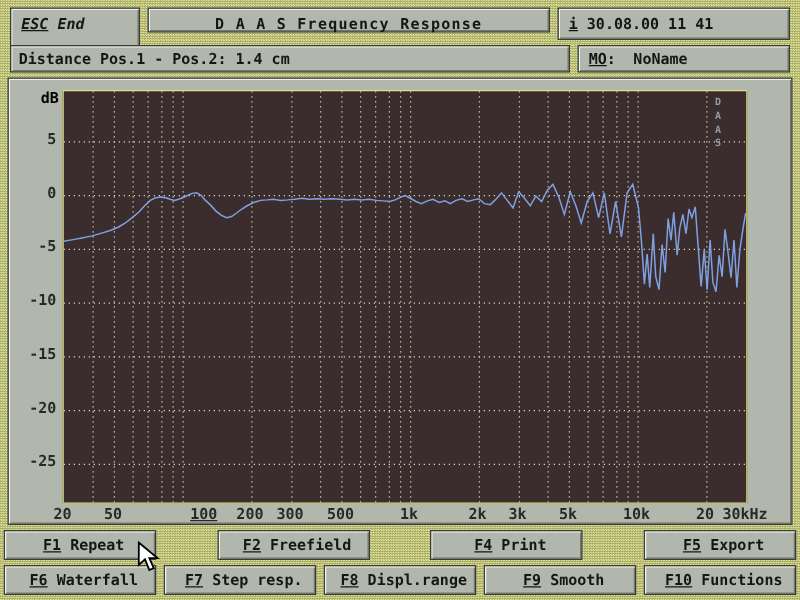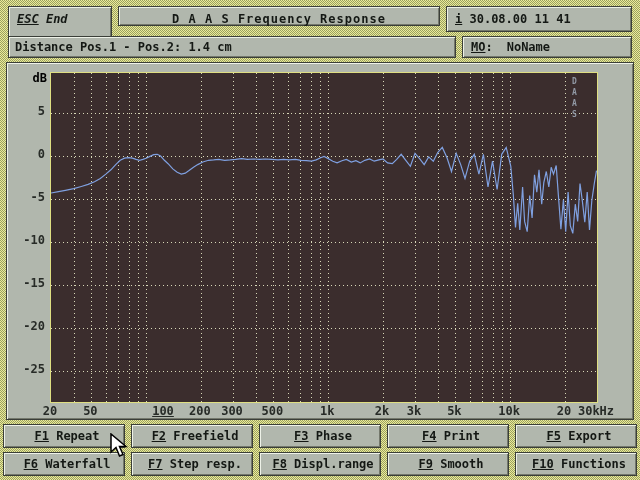--- a/index.html
+++ b/index.html
@@ -135,21 +135,20 @@
       <div class="xtick" style="left: 502.164px;">10k</div>
       <div class="xtick" style="left: 556.951px;">20</div>
       <div class="xtick" style="left: 589px;">30kHz</div>
     </div>
   </div>
 
   <div class="btn-rows">
     <div class="btn-row">
       <div class="panel fbtn"><span class="hotkey">F1</span>&nbsp;<span>Repeat</span></div>
       <div class="panel fbtn"><span class="hotkey">F2</span>&nbsp;<span>Freefield</span></div>
-      <div class="panel fbtn"><span class="hotkey">F3</span>&nbsp;<span>Phase</span></div>
       <div class="panel fbtn"><span class="hotkey">F4</span>&nbsp;<span>Print</span></div>
       <div class="panel fbtn"><span class="hotkey">F5</span>&nbsp;<span>Export</span></div>
     </div>
     <div class="btn-row">
       <div class="panel fbtn"><span class="hotkey">F6</span>&nbsp;<span>Waterfall</span></div>
       <div class="panel fbtn"><span class="hotkey">F7</span>&nbsp;<span>Step resp.</span></div>
       <div class="panel fbtn"><span class="hotkey">F8</span>&nbsp;<span>Displ.range</span></div>
       <div class="panel fbtn"><span class="hotkey">F9</span>&nbsp;<span>Smooth</span></div>
       <div class="panel fbtn"><span class="hotkey">F10</span>&nbsp;<span>Functions</span></div>
     </div>

